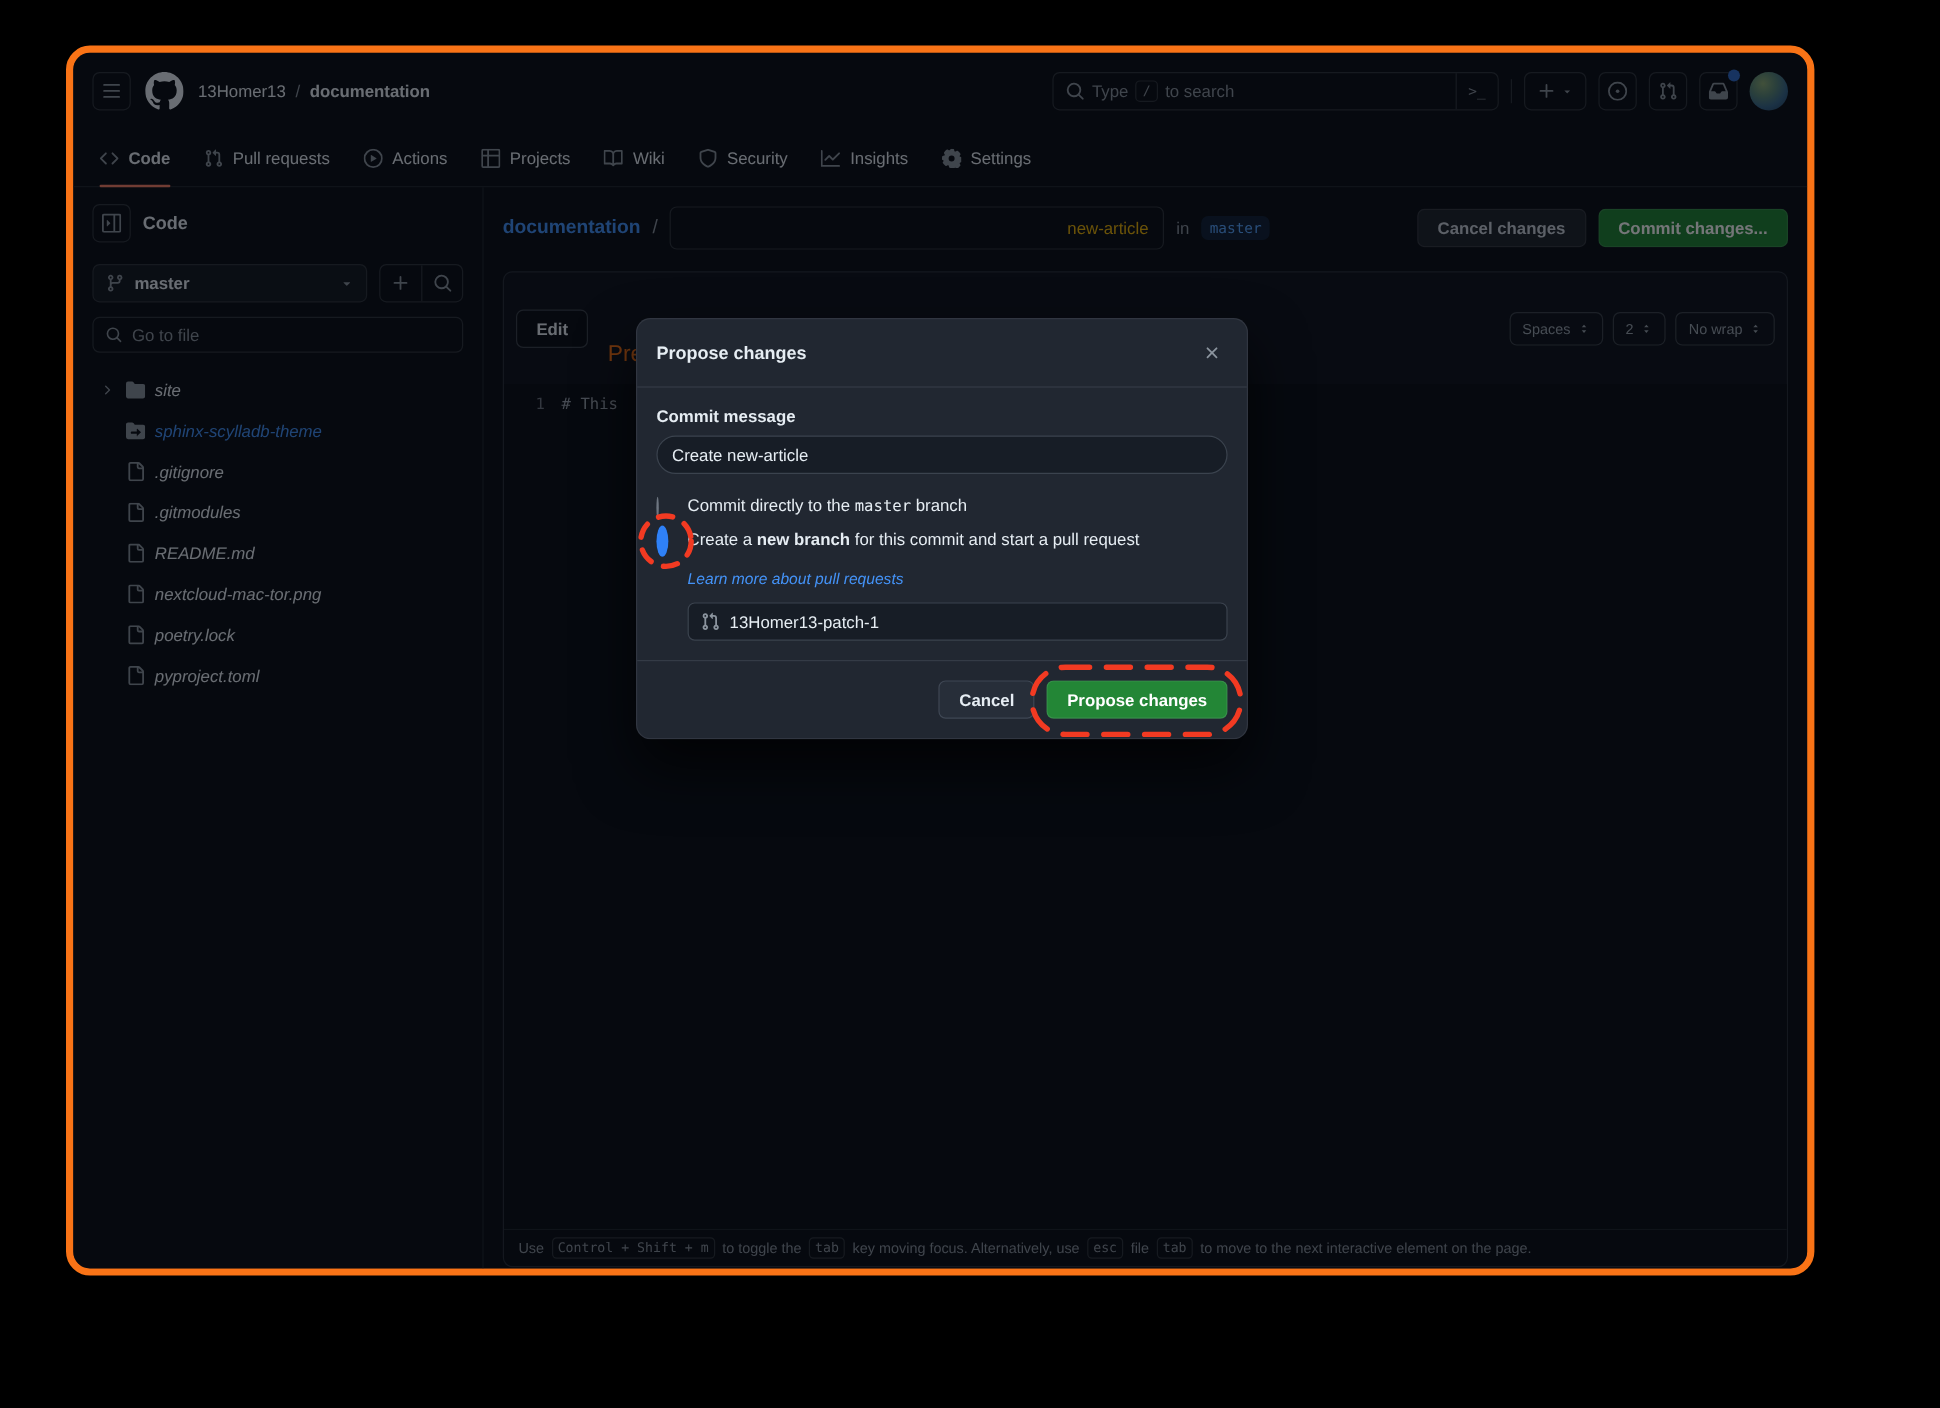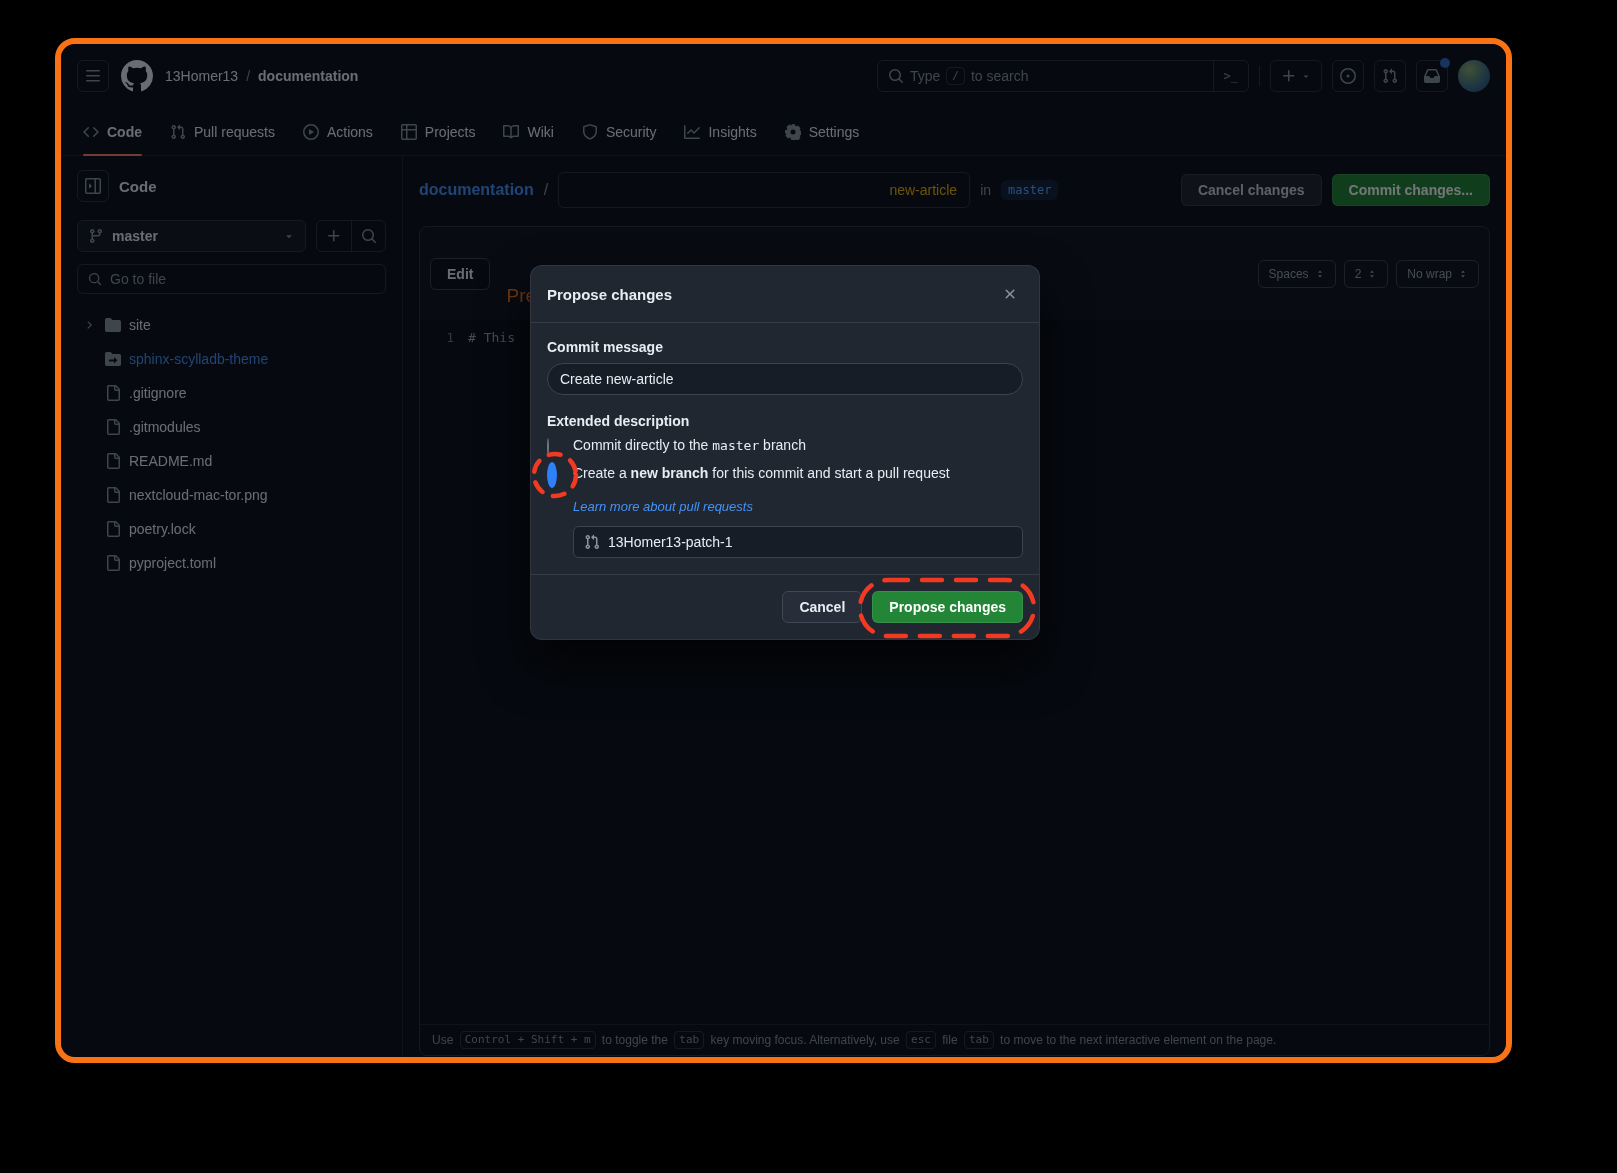--- a/index.html
+++ b/index.html
@@ -50,21 +50,21 @@
   .branch-btn { flex:1; height:32px; background:#161b22; border:1px solid #30363d; border-radius:6px;
     display:flex; align-items:center; gap:8px; padding:0 10px; color:#e6edf3; font-size:14px; font-weight:600; }
   .branch-btn .b-ico { color:#8b949e; display:flex; }
   .branch-btn .caret { margin-left:auto; color:#8b949e; display:flex; }
   .sb-btn-group { display:flex; border:1px solid #30363d; border-radius:6px; overflow:hidden; height:32px; }
   .sb-btn-group .g-btn { width:34px; display:flex; align-items:center; justify-content:center; color:#8b949e; background:transparent; border:none; }
   .sb-btn-group .g-btn + .g-btn { border-left:1px solid #30363d; }
   .goto-input { height:30px; border:1px solid #30363d; border-radius:6px; display:flex; align-items:center; gap:8px;
     padding:0 10px; color:#8b949e; font-size:14px; margin-bottom:14px; background:#0d1117; }
   .tree { display:flex; flex-direction:column; }
-  .tree-row { display:flex; align-items:center; gap:8px; height:34px; padding:0 4px; border-radius:6px; font-size:14px; color:#e6edf3; cursor:pointer; }
+  .tree-row { display:flex; align-items:center; gap:8px; height:34px; padding:0 4px; border-radius:6px; font-size:14px; color:#e6edf3; cursor:pointer;font-style:italic; }
   .tree-row .tw { width:16px; display:flex; justify-content:center; color:#8b949e; flex:none; }
   .tree-row .f-ico { color:#8b949e; display:flex; flex:none; }
   .tree-row.link .tree-label { color:#4493f8; }
 
   
   .main-col { flex:1; display:flex; flex-direction:column; padding:16px 16px 1px 16px; min-width:0; }
   .file-header-row { display:flex; align-items:center; margin-bottom:18px; }
   .bc-left { display:flex; align-items:center; gap:10px; }
   .bc-repo { color:#4493f8; font-size:16px; font-weight:600; }
   .bc-sep { color:#8b949e; font-size:16px; }
@@ -483,21 +483,20 @@
           <svg width="16" height="16" viewBox="0 0 16 16" fill="currentColor">
             <path d="M3.72 3.72a.75.75 0 0 1 1.06 0L8 6.94l3.22-3.22a.749.749 0 0 1 1.275.326.749.749 0 0 1-.215.734L9.06 8l3.22 3.22a.749.749 0 0 1-.326 1.275.749.749 0 0 1-.734-.215L8 9.06l-3.22 3.22a.751.751 0 0 1-1.042-.018.751.751 0 0 1-.018-1.042L6.94 8 3.72 4.78a.75.75 0 0 1 0-1.06Z"></path>
           </svg>
         </span>
     </button>
   </div>
   <div class="modal-body">
     <div class="field-label">Commit message</div>
     <input class="text-input" style="margin-bottom: 18px;" value="Create new-article">
 
-    <div class="field-label">Extended description</div>
 
     <div class="radio-row">
       <span class="radio-wrap"><span class="radio"></span></span>
       <span><span>Commit directly to the </span><span class="mono">master</span><span> branch</span></span>
     </div>
 
     <div class="radio-row" style="margin-bottom:14px;">
       <span class="radio-wrap">
         <span class="radio checked"></span>
         <svg class="annot-circle" width="52" height="52">

